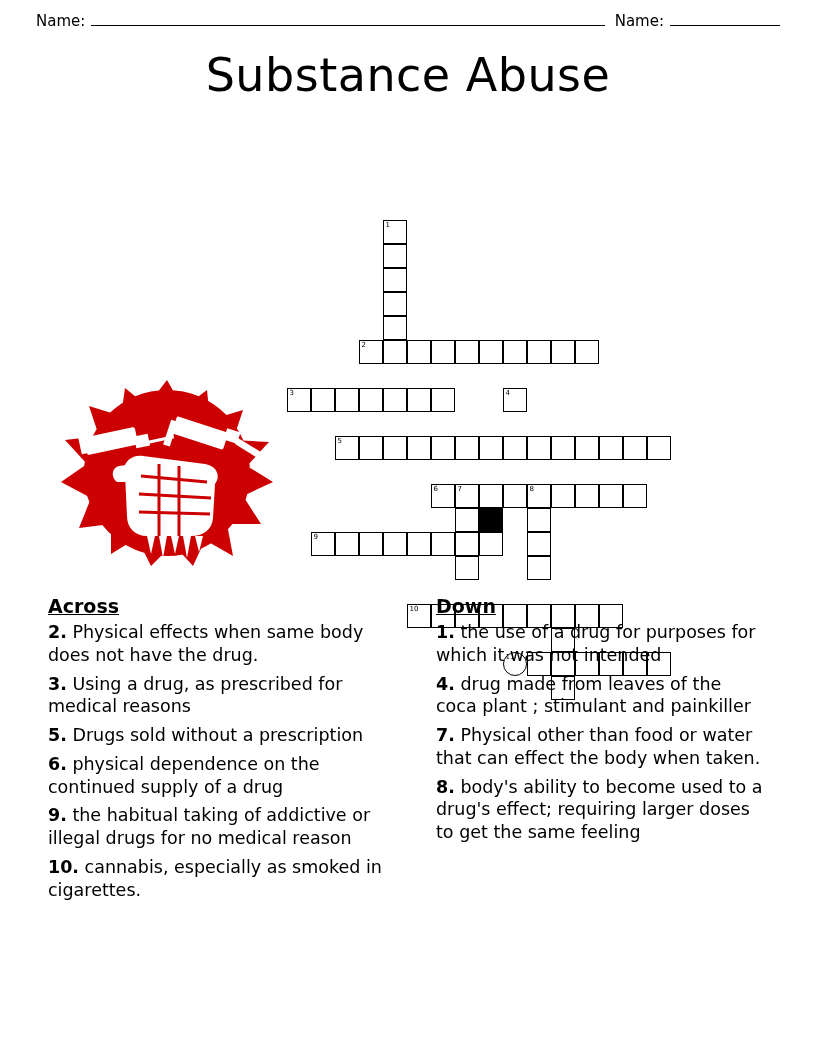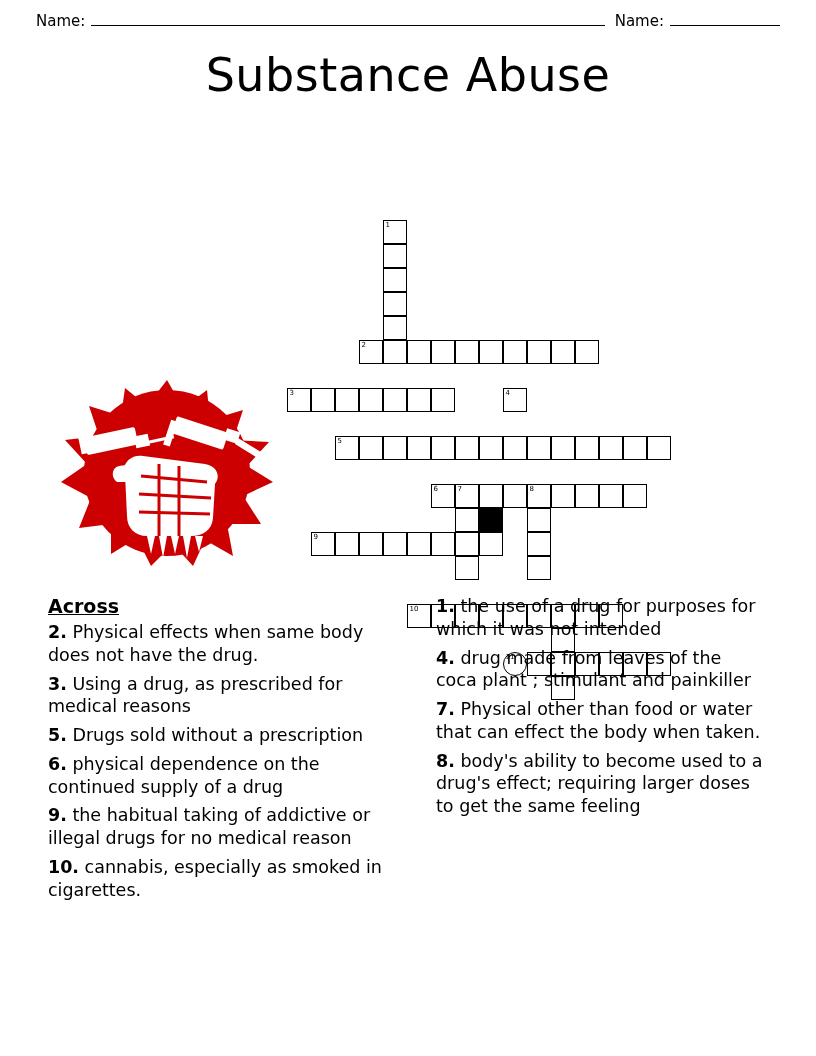--- a/index.html
+++ b/index.html
@@ -281,18 +281,19 @@
   <div class="col left">
     <div class="heading">Across</div>
     <div class="clue"><b>2.</b> <span>Physical effects when same body does not have the drug.</span></div>
     <div class="clue"><b>3.</b> <span>Using a drug, as prescribed for medical reasons</span></div>
     <div class="clue"><b>5.</b> <span>Drugs sold without a prescription</span></div>
     <div class="clue"><b>6.</b> <span>physical dependence on the continued supply of a drug</span></div>
     <div class="clue"><b>9.</b> <span>the habitual taking of addictive or illegal drugs for no medical reason</span></div>
     <div class="clue"><b>10.</b> <span>cannabis, especially as smoked in cigarettes.</span></div>
   </div>
   <div class="col right">
+    <div class="heading">Down</div>
     <div class="clue"><b>1.</b> <span>the use of a drug for purposes for which it was not intended</span></div>
     <div class="clue"><b>4.</b> <span>drug made from leaves of the coca plant ; stimulant and painkiller</span></div>
     <div class="clue"><b>7.</b> <span>Physical other than food or water that can effect the body when taken.</span></div>
     <div class="clue"><b>8.</b> <span>body's ability to become used to a drug's effect; requiring larger doses to get the same feeling</span></div>
   </div>
 </div>
 
 </body></html>

